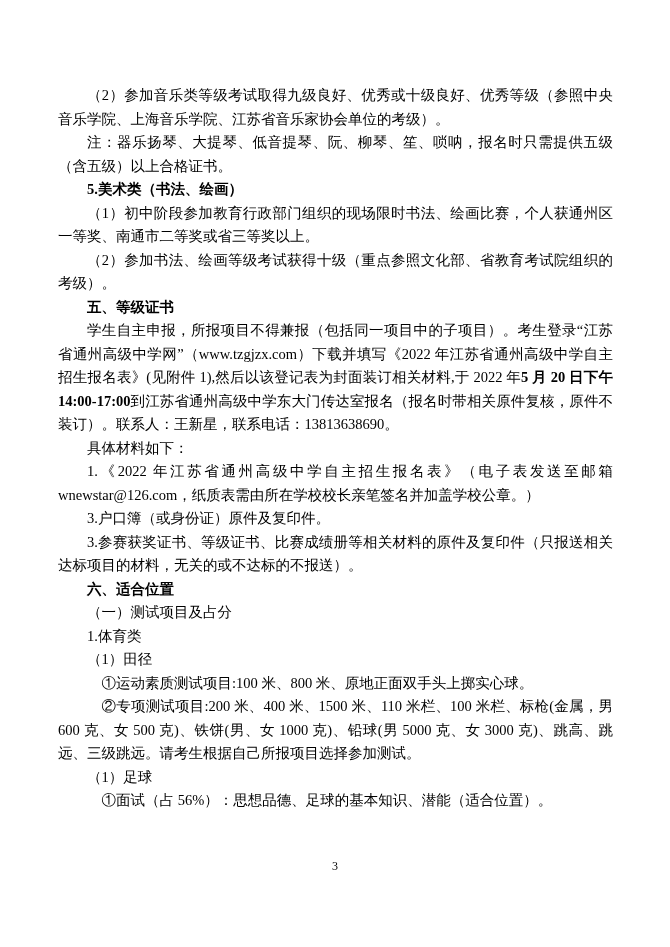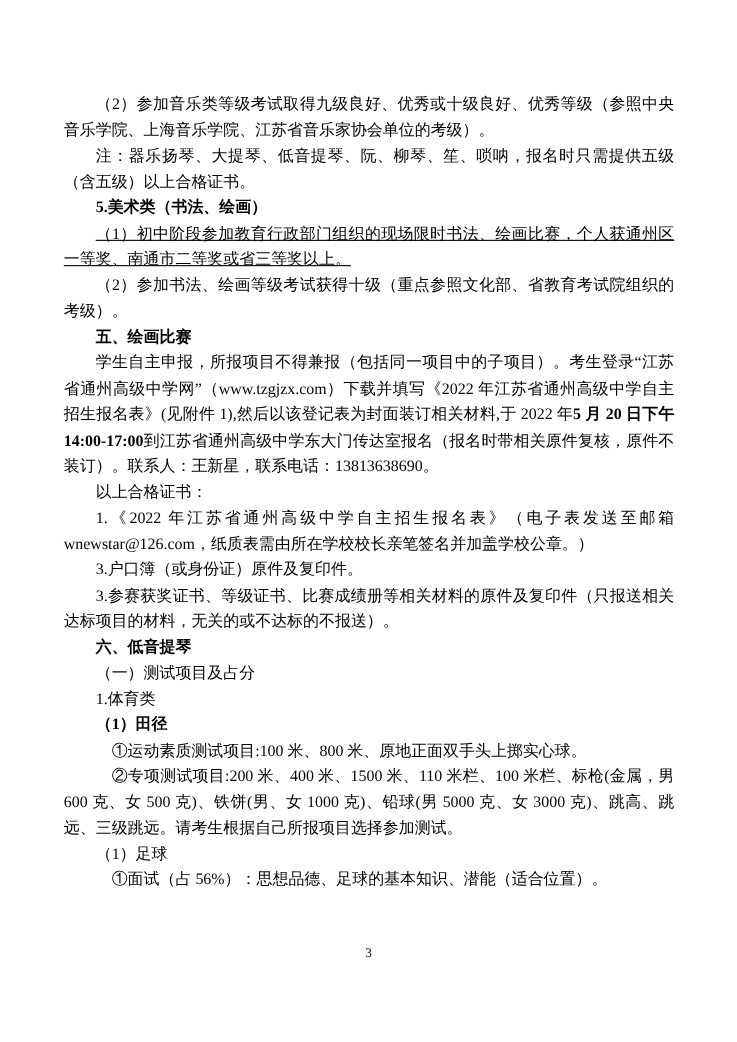--- a/index.html
+++ b/index.html
@@ -42,31 +42,31 @@
   }
 </style>
 </head>
 <body>
 
 <div class="page">
   <div class="doc-body" id="doc-body">
       <p class="para" style="text-indent: 2em;"><span>（2）参加音乐类等级考试取得九级良好、优秀或十级良好、优秀等级（参照中央音乐学院、上海音乐学院、江苏省音乐家协会单位的考级）。</span></p>
       <p class="para" style="text-indent: 2em;"><span>注：器乐扬琴、大提琴、低音提琴、阮、柳琴、笙、唢呐，报名时只需提供五级（含五级）以上合格证书。</span></p>
       <p class="para bold" style="text-indent: 2em;"><span>5.美术类（书法、绘画）</span></p>
-      <p class="para" style="text-indent: 2em; text-decoration: underline;"><span>（1）初中阶段参加教育行政部门组织的现场限时书法、绘画比赛，个人获通州区一等奖、南通市二等奖或省三等奖以上。</span></p>
+      <p class="para" style="text-indent: 2em;"><span>（1）初中阶段参加教育行政部门组织的现场限时书法、绘画比赛，个人获通州区一等奖、南通市二等奖或省三等奖以上。</span></p>
       <p class="para" style="text-indent: 2em;"><span>（2）参加书法、绘画等级考试获得十级（重点参照文化部、省教育考试院组织的考级）。</span></p>
-      <p class="para bold" style="text-indent: 2em;"><span>五、绘画比赛</span></p>
+      <p class="para bold" style="text-indent: 2em;"><span>五、等级证书</span></p>
       <p class="para" style="text-indent: 2em;"><span>学生自主申报，所报项目不得兼报（包括同一项目中的子项目）。考生登录“江苏省通州高级中学网”（www.tzgjzx.com）下载并填写《2022 年江苏省通州高级中学自主招生报名表》(见附件 1),然后以该登记表为封面装订相关材料,于 2022 年</span><span class="bold">5 月 20 日下午 14:00-17:00</span><span>到江苏省通州高级中学东大门传达室报名（报名时带相关原件复核，原件不装订）。联系人：王新星，联系电话：13813638690。</span></p>
-      <p class="para" style="text-indent: 2em;"><span>以上合格证书：</span></p>
+      <p class="para" style="text-indent: 2em;"><span>具体材料如下：</span></p>
       <p class="para" style="text-indent: 2em;"><span>1.《2022 年江苏省通州高级中学自主招生报名表》（电子表发送至邮箱 wnewstar@126.com，纸质表需由所在学校校长亲笔签名并加盖学校公章。）</span></p>
       <p class="para" style="text-indent: 2em;"><span>3.户口簿（或身份证）原件及复印件。</span></p>
       <p class="para" style="text-indent: 2em;"><span>3.参赛获奖证书、等级证书、比赛成绩册等相关材料的原件及复印件（只报送相关达标项目的材料，无关的或不达标的不报送）。</span></p>
-      <p class="para bold" style="text-indent: 2em;"><span>六、低音提琴</span></p>
+      <p class="para bold" style="text-indent: 2em;"><span>六、适合位置</span></p>
       <p class="para" style="text-indent: 2em;"><span>（一）测试项目及占分</span></p>
       <p class="para" style="text-indent: 2em;"><span>1.体育类</span></p>
-      <p class="para" style="text-indent: 2em; font-weight: bold;"><span>（1）田径</span></p>
+      <p class="para" style="text-indent: 2em;"><span>（1）田径</span></p>
       <p class="para" style="text-indent: 3em;"><span>①运动素质测试项目:100 米、800 米、原地正面双手头上掷实心球。</span></p>
       <p class="para" style="text-indent: 3em;"><span>②专项测试项目:200 米、400 米、1500 米、110 米栏、100 米栏、标枪(金属，男 600 克、女 500 克)、铁饼(男、女 1000 克)、铅球(男 5000 克、女 3000 克)、跳高、跳远、三级跳远。请考生根据自己所报项目选择参加测试。</span></p>
       <p class="para" style="text-indent: 2em;"><span>（1）足球</span></p>
       <p class="para" style="text-indent: 3em;"><span>①面试（占 56%）：思想品德、足球的基本知识、潜能（适合位置）。</span></p>
     </div>
   <div class="page-number">3</div>
 </div>
 
 </body></html>

